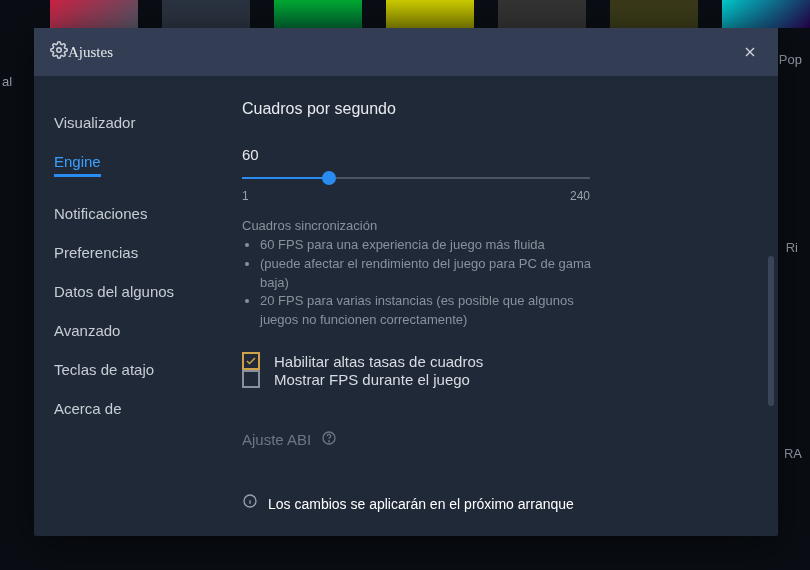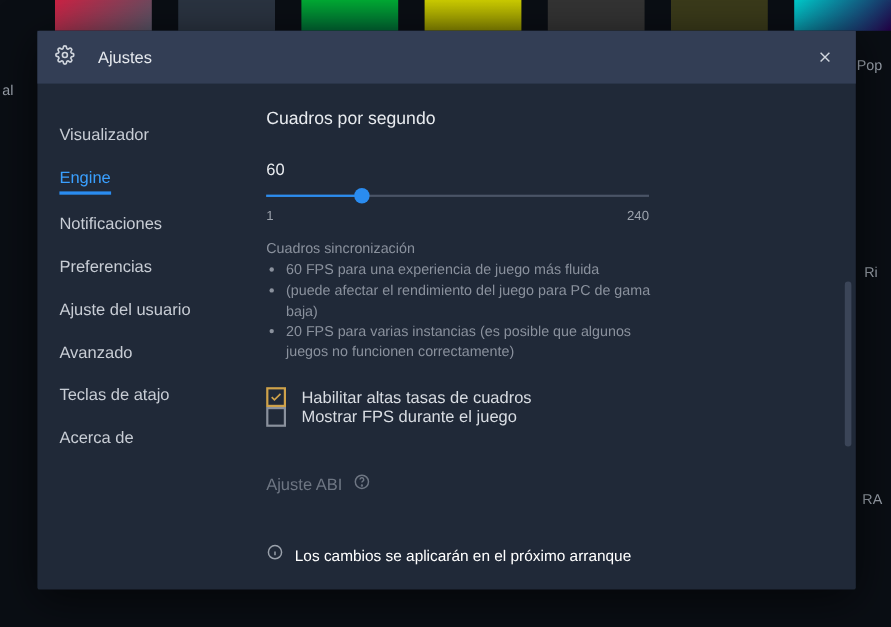--- a/index.html
+++ b/index.html
@@ -22,30 +22,30 @@
     background: #202938;
     border-radius: 2px;
     box-shadow: 0 8px 40px rgba(0,0,0,.6);
     display: flex; flex-direction: column;
   }
   .titlebar {
     height: 48px; background: #333e55;
     display: flex; align-items: center; padding: 0 16px;
     justify-content: space-between;
   }
-  .titlebar .left { display:flex; align-items:center; gap:21px; }
+  .titlebar .left { display:flex; align-items:center; gap:0;font-family:Liberation Serif, serif; }
   .titlebar .title { color:#e6e9ee; font-size:15px; }
   .close-btn { width:24px; height:24px; display:flex; align-items:center; justify-content:center; cursor:pointer; color:#cfd4dc; }
   .body { flex:1; display:flex; position:relative; overflow:hidden; }
   .sidebar { width: 196px; padding: 28px 0 0 20px; }
   .sidebar .item {
     display:block; color:#c8cdd5; font-size:15px; padding: 10px 0 12px 0;
     cursor:pointer; width:fit-content;
   }
-  .sidebar .item.active { color:#3aa0ff; border-bottom:3px solid #2a8cf0; padding-bottom:4px; margin-bottom:8px;}
+  .sidebar .item.active { color:#3aa0ff; border-bottom:3px solid #2a8cf0; padding-bottom:4px; margin-bottom:18px;}
   .content { flex:1; padding: 24px 44px 0 12px; position:relative; }
   .section-title { color:#e8ebef; font-size:16px; margin-bottom: 28px; }
   .row { display:flex; }
   .row .label { width: 148px; color:#a7adb8; font-size:14px; padding-top:2px;}
   .row .val-col { flex:1; }
   .fps-value { color:#e8ebef; font-size:15px; margin-bottom:6px; }
   .slider-wrap { position:relative; width: 348px; height:18px; }
   .slider-track { position:absolute; top:8px; left:0; right:0; height:2px; background:#4a5466; }
   .slider-fill { position:absolute; top:8px; left:0; height:2px; background:#2a8cf0; }
   .slider-thumb { position:absolute; top:2px; width:14px; height:14px; border-radius:50%; background:#2a8cf0; transform:translateX(-50%); cursor:pointer; }
@@ -95,21 +95,21 @@
         </svg>
     </div>
   </div>
 
   <div class="body">
     <div class="sidebar">
       <span class="item">Visualizador</span>
       <span class="item active">Engine</span>
       <span class="item">Notificaciones</span>
       <span class="item">Preferencias</span>
-      <span class="item">Ajuste del usuario</span>
+      <span class="item">Datos del algunos</span>
       <span class="item">Avanzado</span>
       <span class="item">Teclas de atajo</span>
       <span class="item">Acerca de</span>
     </div>
 
     <div class="content">
       <div class="section-title">Cuadros por segundo</div>
 
       <div class="row">
         <div class="val-col">

